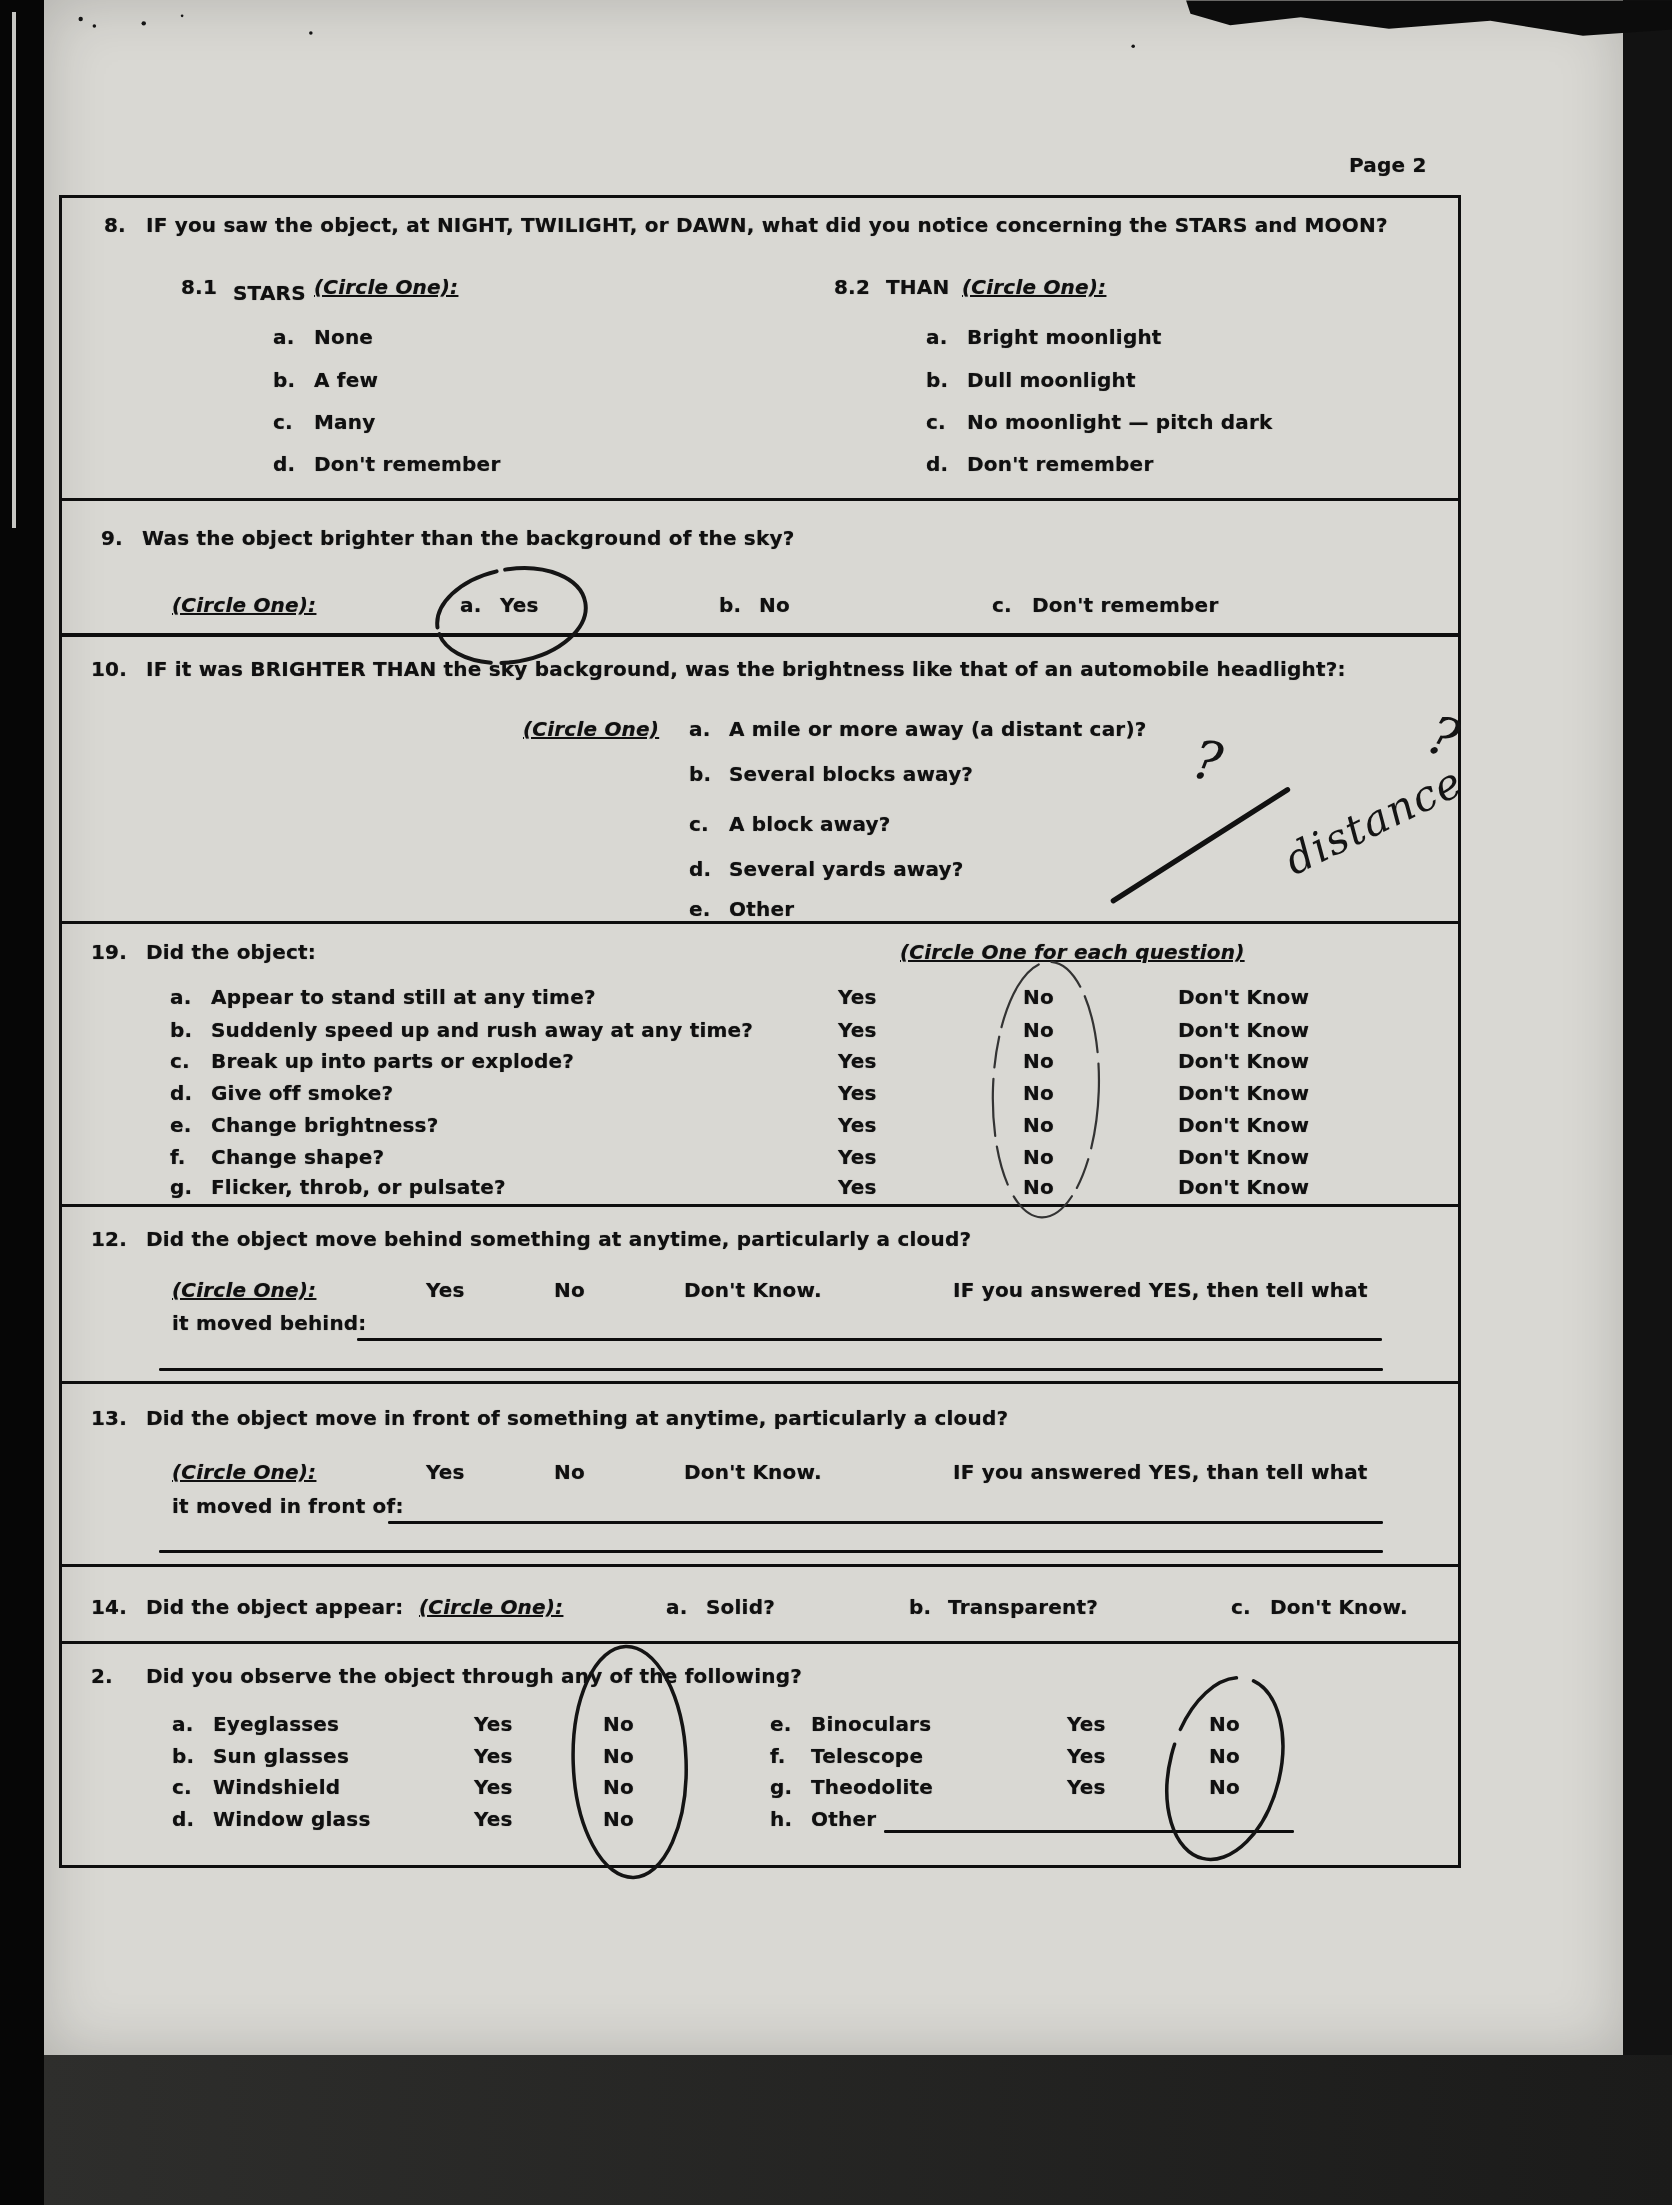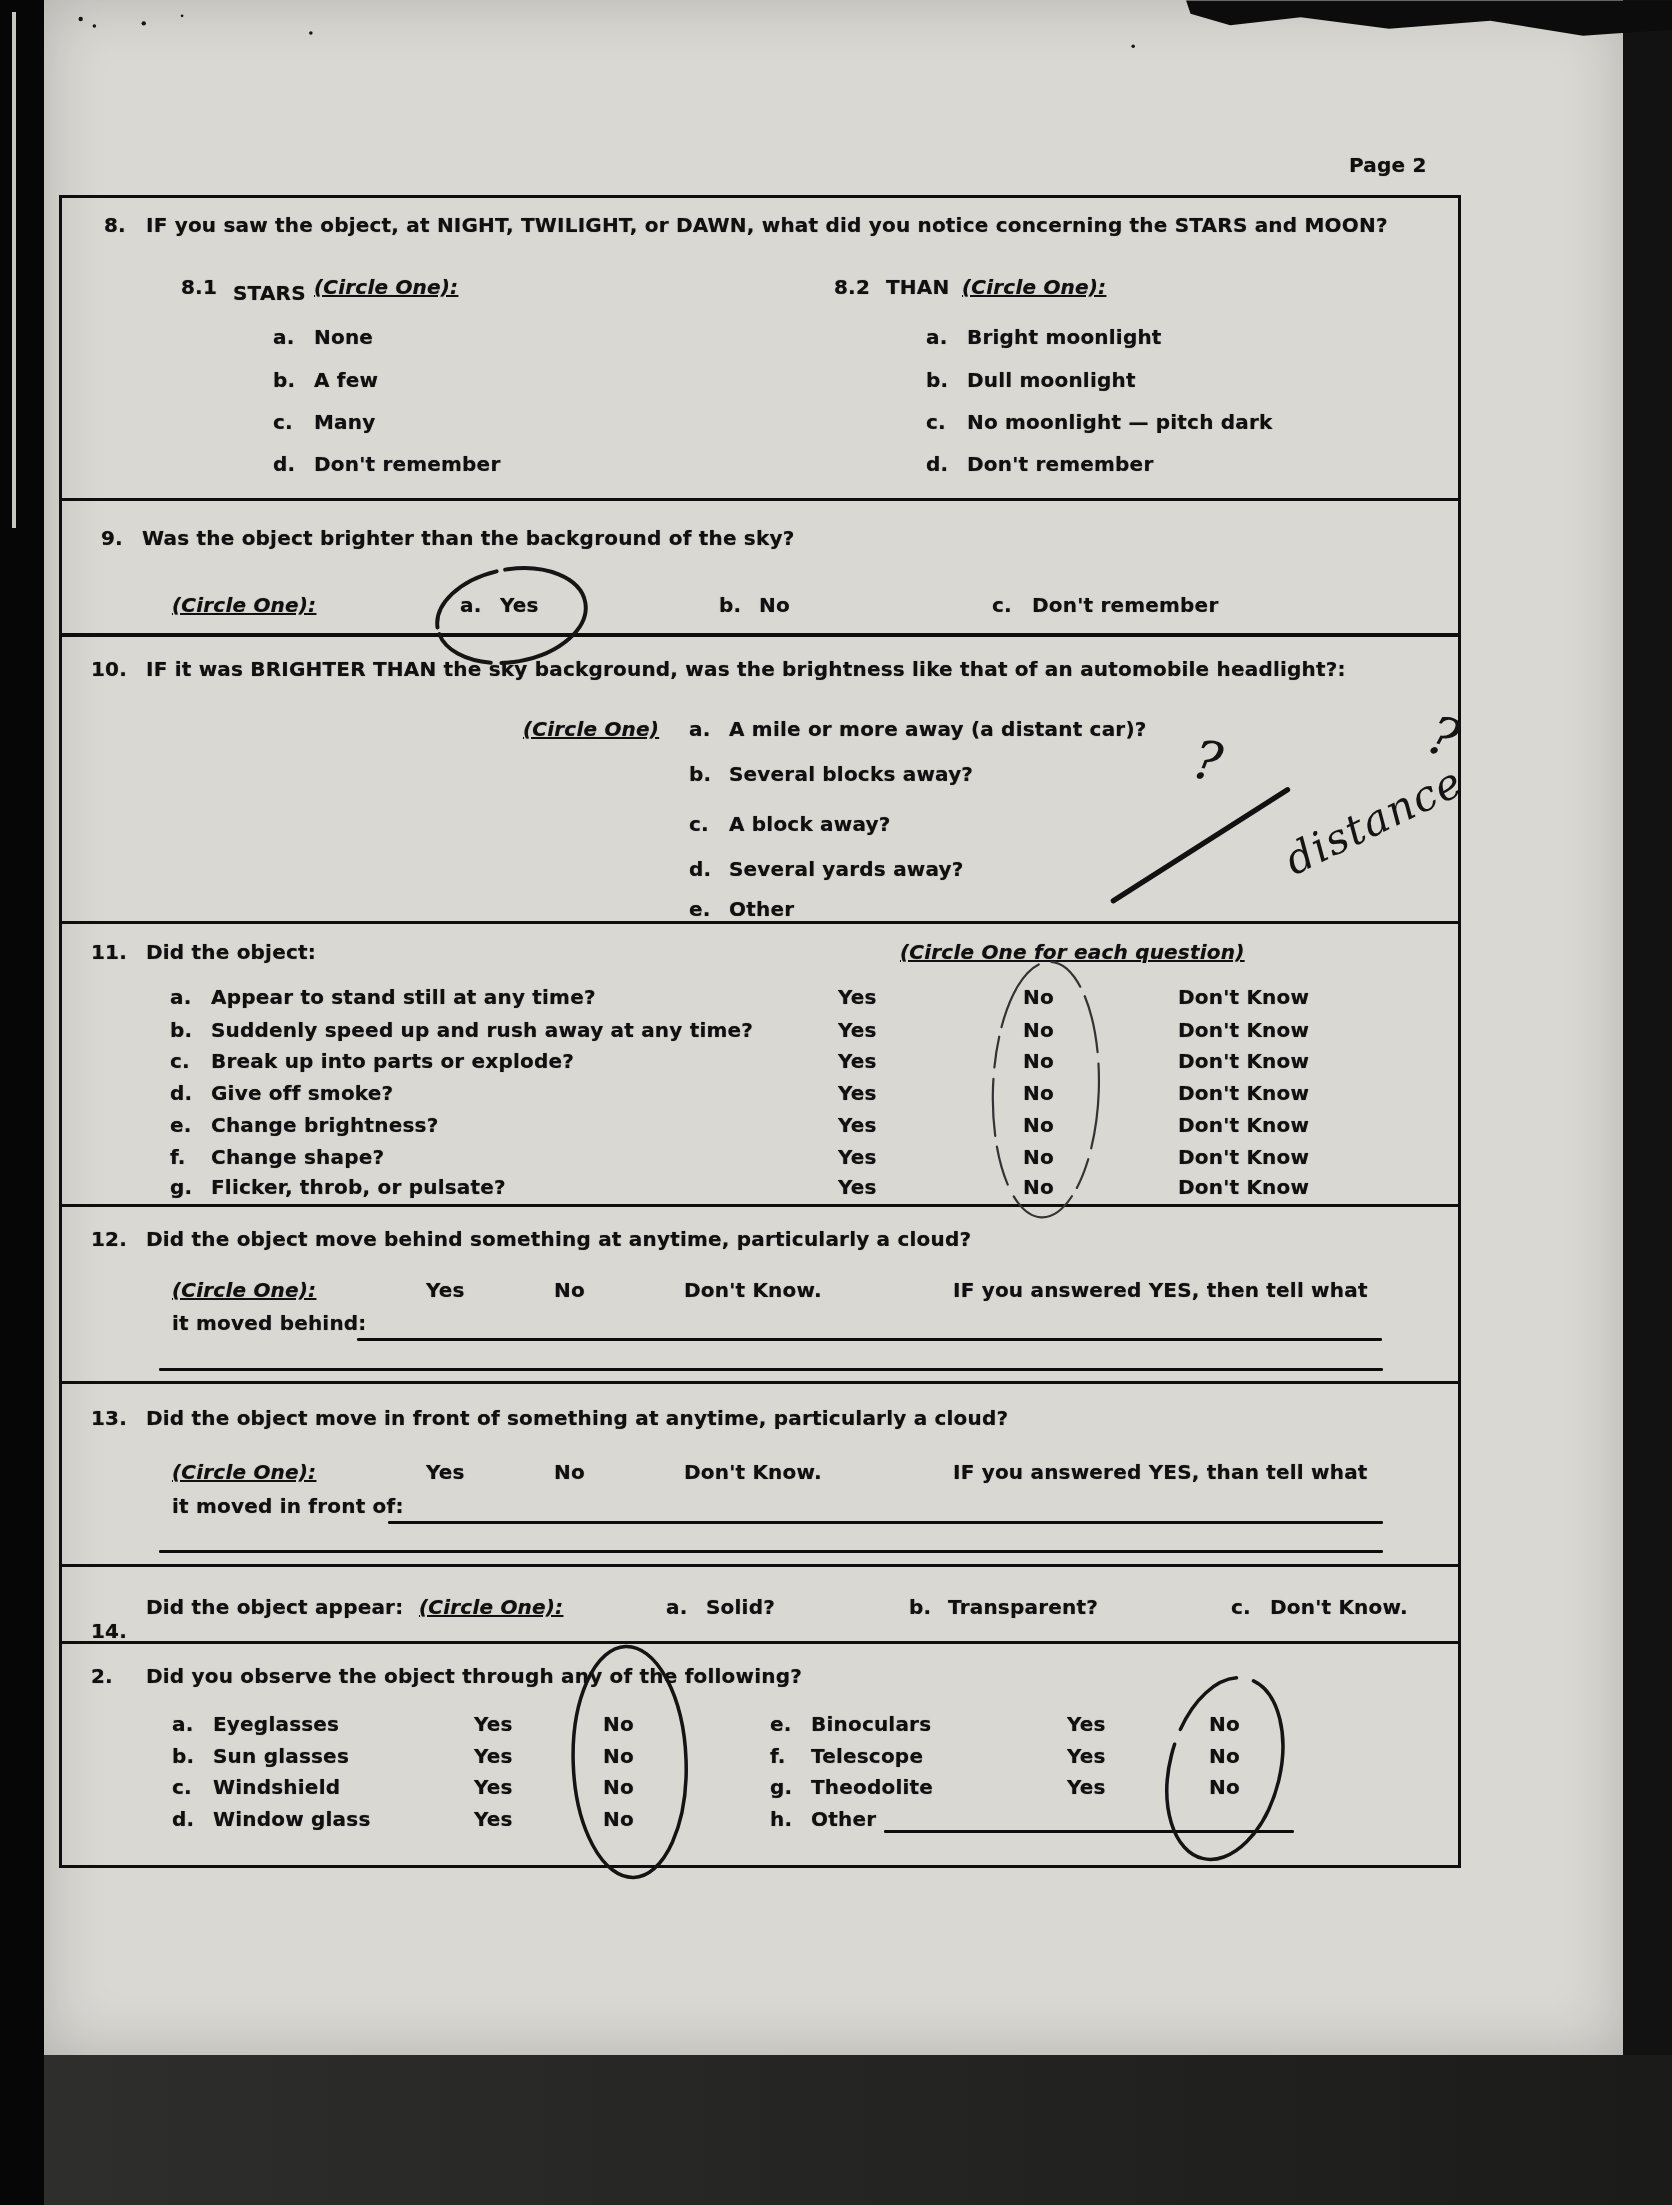--- a/index.html
+++ b/index.html
@@ -83,21 +83,21 @@
   <span class="t" style="left:729px;top:719px;">A mile or more away (a distant car)?</span>
   <span class="t" style="left:689px;top:764px;">b.</span>
   <span class="t" style="left:729px;top:764px;">Several blocks away?</span>
   <span class="t" style="left:689px;top:814px;">c.</span>
   <span class="t" style="left:729px;top:814px;">A block away?</span>
   <span class="t" style="left:689px;top:859px;">d.</span>
   <span class="t" style="left:729px;top:859px;">Several yards away?</span>
   <span class="t" style="left:689px;top:899px;">e.</span>
   <span class="t" style="left:729px;top:899px;">Other</span>
 
-  <span class="t" style="left:91px;top:942px;">11.</span>
+  <span class="t" style="left:91px;top:942px;">19.</span>
   <span class="t" style="left:146px;top:942px;">Did the object:</span>
   <span class="t it" style="left:900px;top:942px;">(Circle One for each question)</span>
 
   <span class="t" style="left:170px;top:987px;">a.</span>
   <span class="t" style="left:211px;top:987px;">Appear to stand still at any time?</span>
   <span class="t" style="left:838px;top:987px;">Yes</span>
   <span class="t" style="left:1023px;top:987px;">No</span>
   <span class="t" style="left:1178px;top:987px;">Don't Know</span>
 
   <span class="t" style="left:170px;top:1020px;">b.</span>
@@ -151,21 +151,21 @@
   <span class="t" style="left:146px;top:1408px;">Did the object move in front of something at anytime, particularly a cloud?</span>
   <span class="t it" style="left:172px;top:1462px;">(Circle One):</span>
   <span class="t" style="left:426px;top:1462px;">Yes</span>
   <span class="t" style="left:554px;top:1462px;">No</span>
   <span class="t" style="left:684px;top:1462px;">Don't Know.</span>
   <span class="t" style="left:953px;top:1462px;">IF you answered YES, than tell what</span>
   <span class="t" style="left:172px;top:1496px;">it moved in front of:</span>
   <div class="rule" style="left:388px;top:1521px;width:995px;"></div>
   <div class="rule" style="left:159px;top:1550px;width:1224px;"></div>
 
-  <span class="t" style="left:91px;top:1597px;margin-top:24px;">14.</span>
+  <span class="t" style="left:91px;top:1597px;">14.</span>
   <span class="t" style="left:146px;top:1597px;">Did the object appear:</span>
   <span class="t it" style="left:419px;top:1597px;">(Circle One):</span>
   <span class="t" style="left:666px;top:1597px;">a.</span>
   <span class="t" style="left:706px;top:1597px;">Solid?</span>
   <span class="t" style="left:909px;top:1597px;">b.</span>
   <span class="t" style="left:948px;top:1597px;">Transparent?</span>
   <span class="t" style="left:1231px;top:1597px;">c.</span>
   <span class="t" style="left:1270px;top:1597px;">Don't Know.</span>
 
   <span class="t" style="left:91px;top:1666px;">2.</span>

